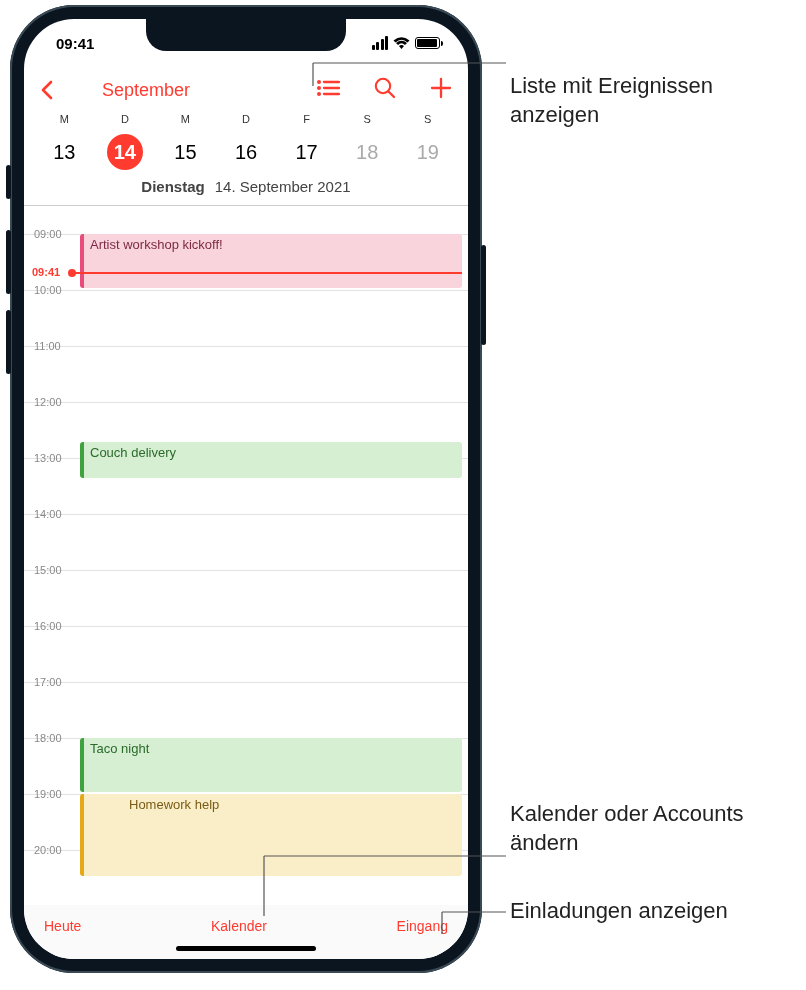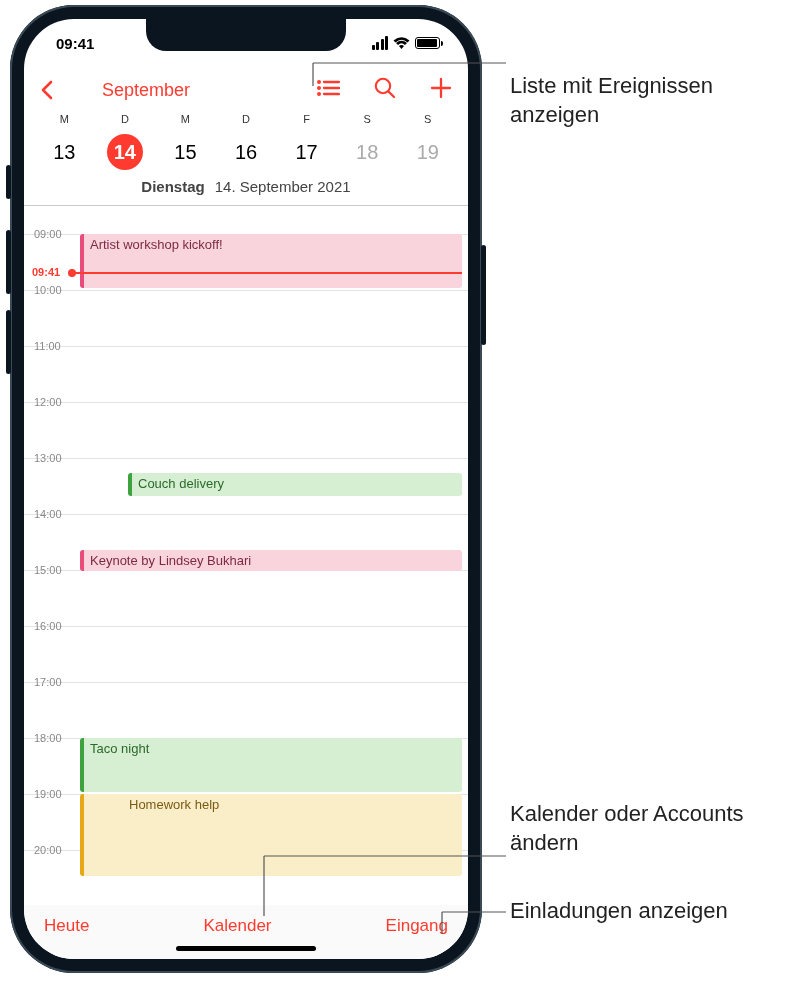--- a/index.html
+++ b/index.html
@@ -58,21 +58,21 @@
   .ev-pink  { background: #f9d4dc; border-color: #e94b7a; color: #7d2a45; }
   .ev-blue  { background: #cfe7f5; border-color: #2a84c4; color: #1e5a85; }
   .ev-green { background: #d6eed2; border-color: #3ea33e; color: #2a6a2a; }
   .ev-yellow{ background: #faeec8; border-color: #e6a817; color: #7a5b15; padding-left: 45px; }
   .now-line { position: absolute; left: 48px; right: 6px; height: 2px; background: #ff3b30; z-index: 5; }
   .now-dot { position: absolute; left: -4px; top: -3px; width: 8px; height: 8px; background: #ff3b30; border-radius: 50%; }
   .now-lbl { position: absolute; left: 8px; font-size: 11px; font-weight: 700; color: #ff3b30; transform: translateY(-50%); background: #fff; padding: 1px 0; }
   .bottom-bar {
     position: absolute; bottom: 0; left: 0; right: 0; height: 54px;
     display: flex; justify-content: space-between; align-items: center;
-    padding: 0 20px 12px; font-size: 17px; color: #ff3b30; background: #fafafa;
+    padding: 0 20px 12px; font-size: 14px; color: #ff3b30; background: #fafafa;
   }
   .bottom-bar span { cursor: pointer; }
   .home-ind { position: absolute; bottom: 8px; left: 50%; transform: translateX(-50%); width: 140px; height: 5px; background: #000; border-radius: 3px; }
   .callout { position: absolute; font-size: 22px; color: #222; line-height: 1.3; }
   .leader { position: absolute; pointer-events: none; }
   .leader line { stroke: #555; stroke-width: 1.2; fill: none; }
 </style>
 </head>
 <body>
 
@@ -167,22 +167,21 @@
         <div class="hour-lbl" style="top: 420px;">16:00</div>
         <div class="hour" style="top: 476px;"></div>
         <div class="hour-lbl" style="top: 476px;">17:00</div>
         <div class="hour" style="top: 532px;"></div>
         <div class="hour-lbl" style="top: 532px;">18:00</div>
         <div class="hour" style="top: 588px;"></div>
         <div class="hour-lbl" style="top: 588px;">19:00</div>
         <div class="hour" style="top: 644px;"></div>
         <div class="hour-lbl" style="top: 644px;">20:00</div>
         <div class="event ev-pink" style="top: 28px; height: 54px;">Artist workshop kickoff!</div>
-        <div class="event ev-green" style="top: 267px; height: 23px; margin-left: 48px;">Couch delivery</div>
-        <div class="event ev-pink" style="top: 344.4px; height: 20.4px;">Keynote by Lindsey Bukhari</div>
+        <div class="event ev-green" style="top: 236px; height: 36px;">Couch delivery</div>
         <div class="event ev-green" style="top: 532px; height: 54px;">Taco night</div>
         <div class="event ev-yellow" style="top: 588px; height: 82px;">Homework help</div>
         <div class="now-line" style="top: 66.248px;">
           <div class="now-dot"></div>
         </div>
         <div class="now-lbl" style="top: 66.248px;">09:41</div>
       </div>
 
     <div class="bottom-bar">
       <span>Heute</span>

